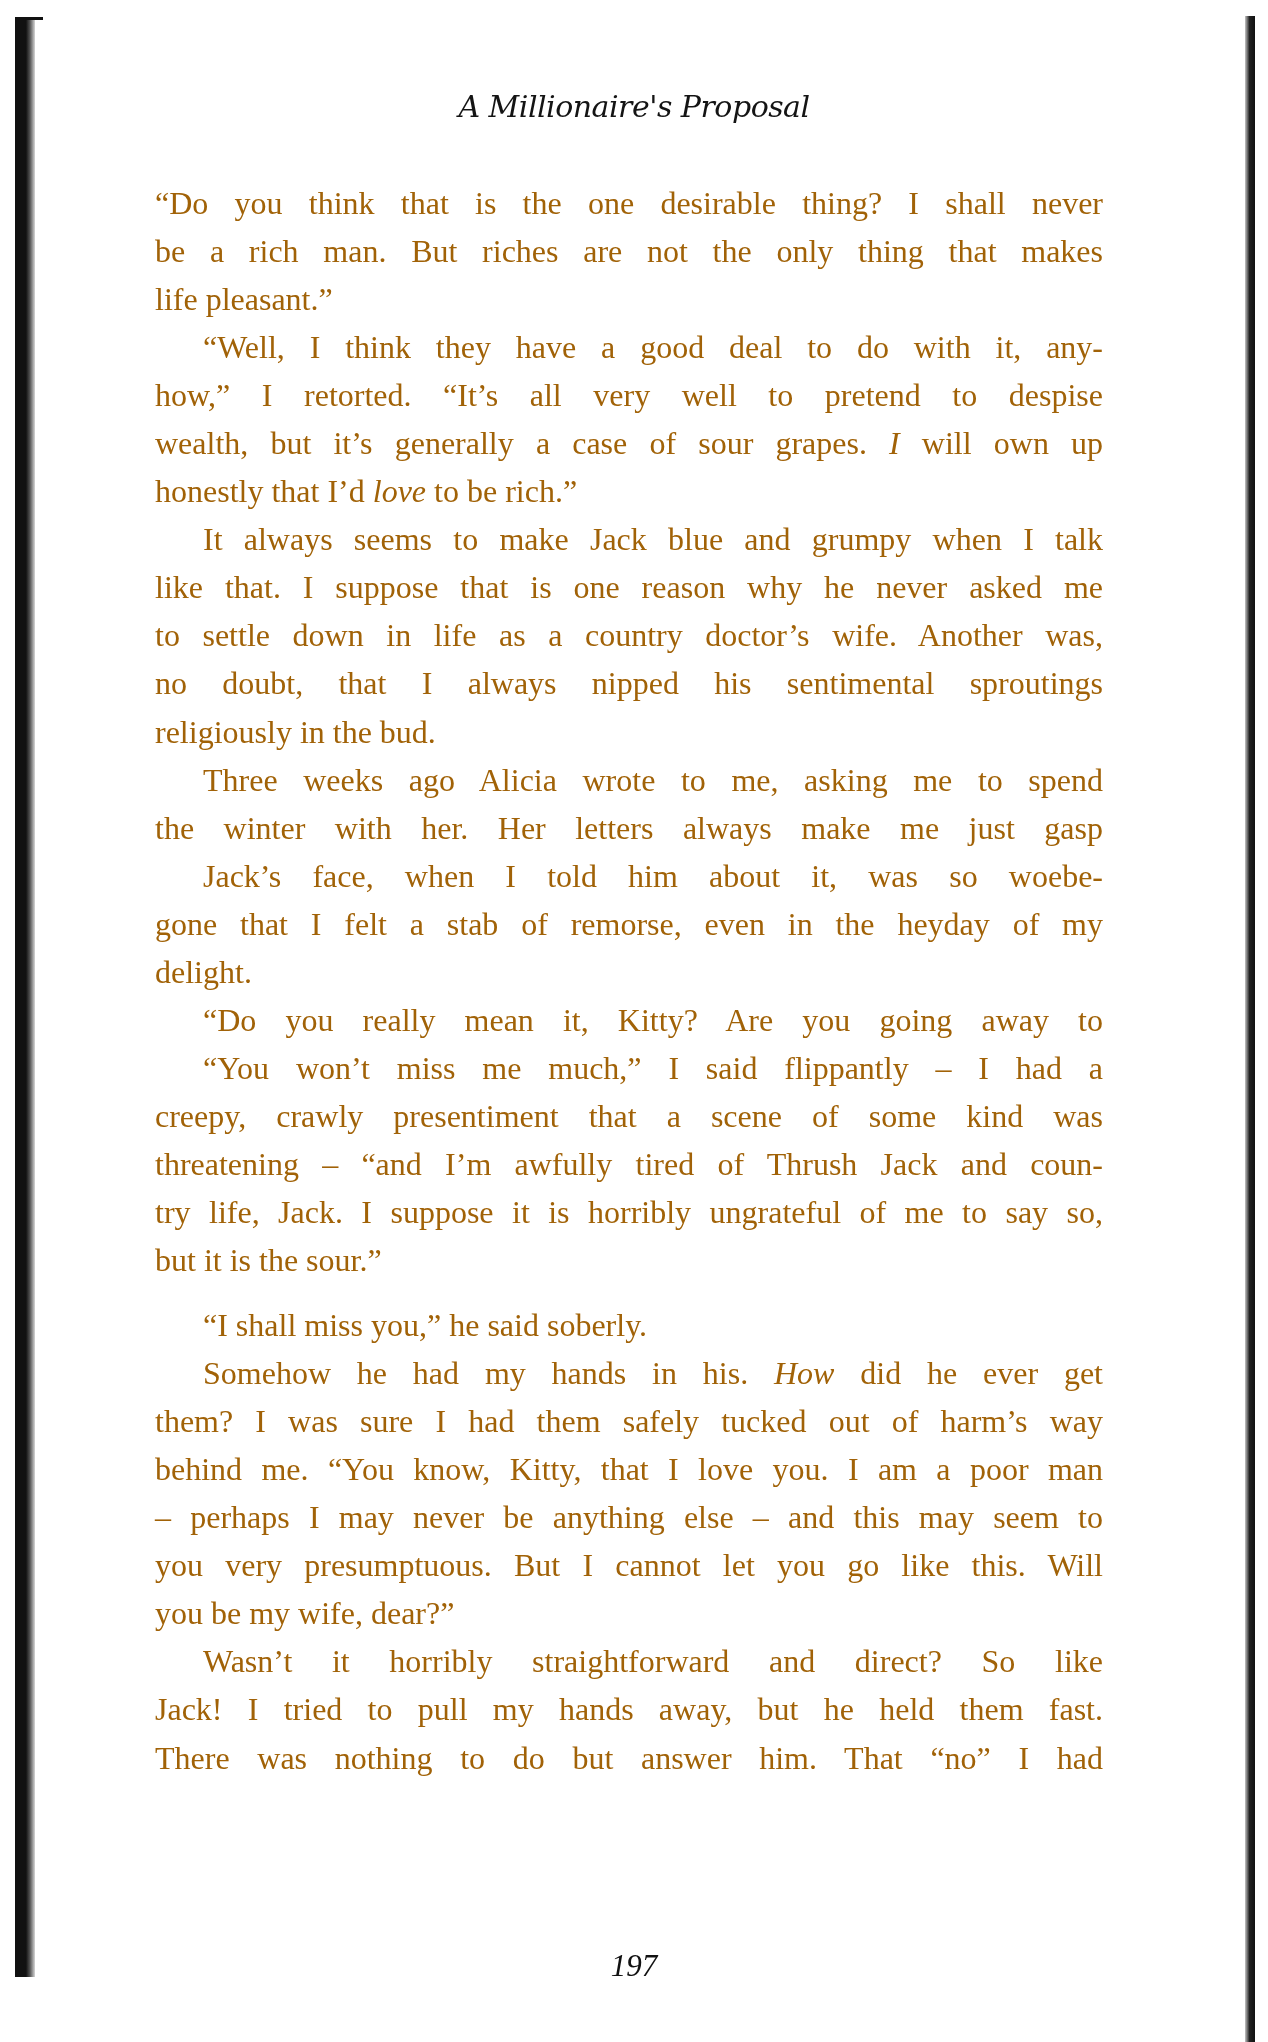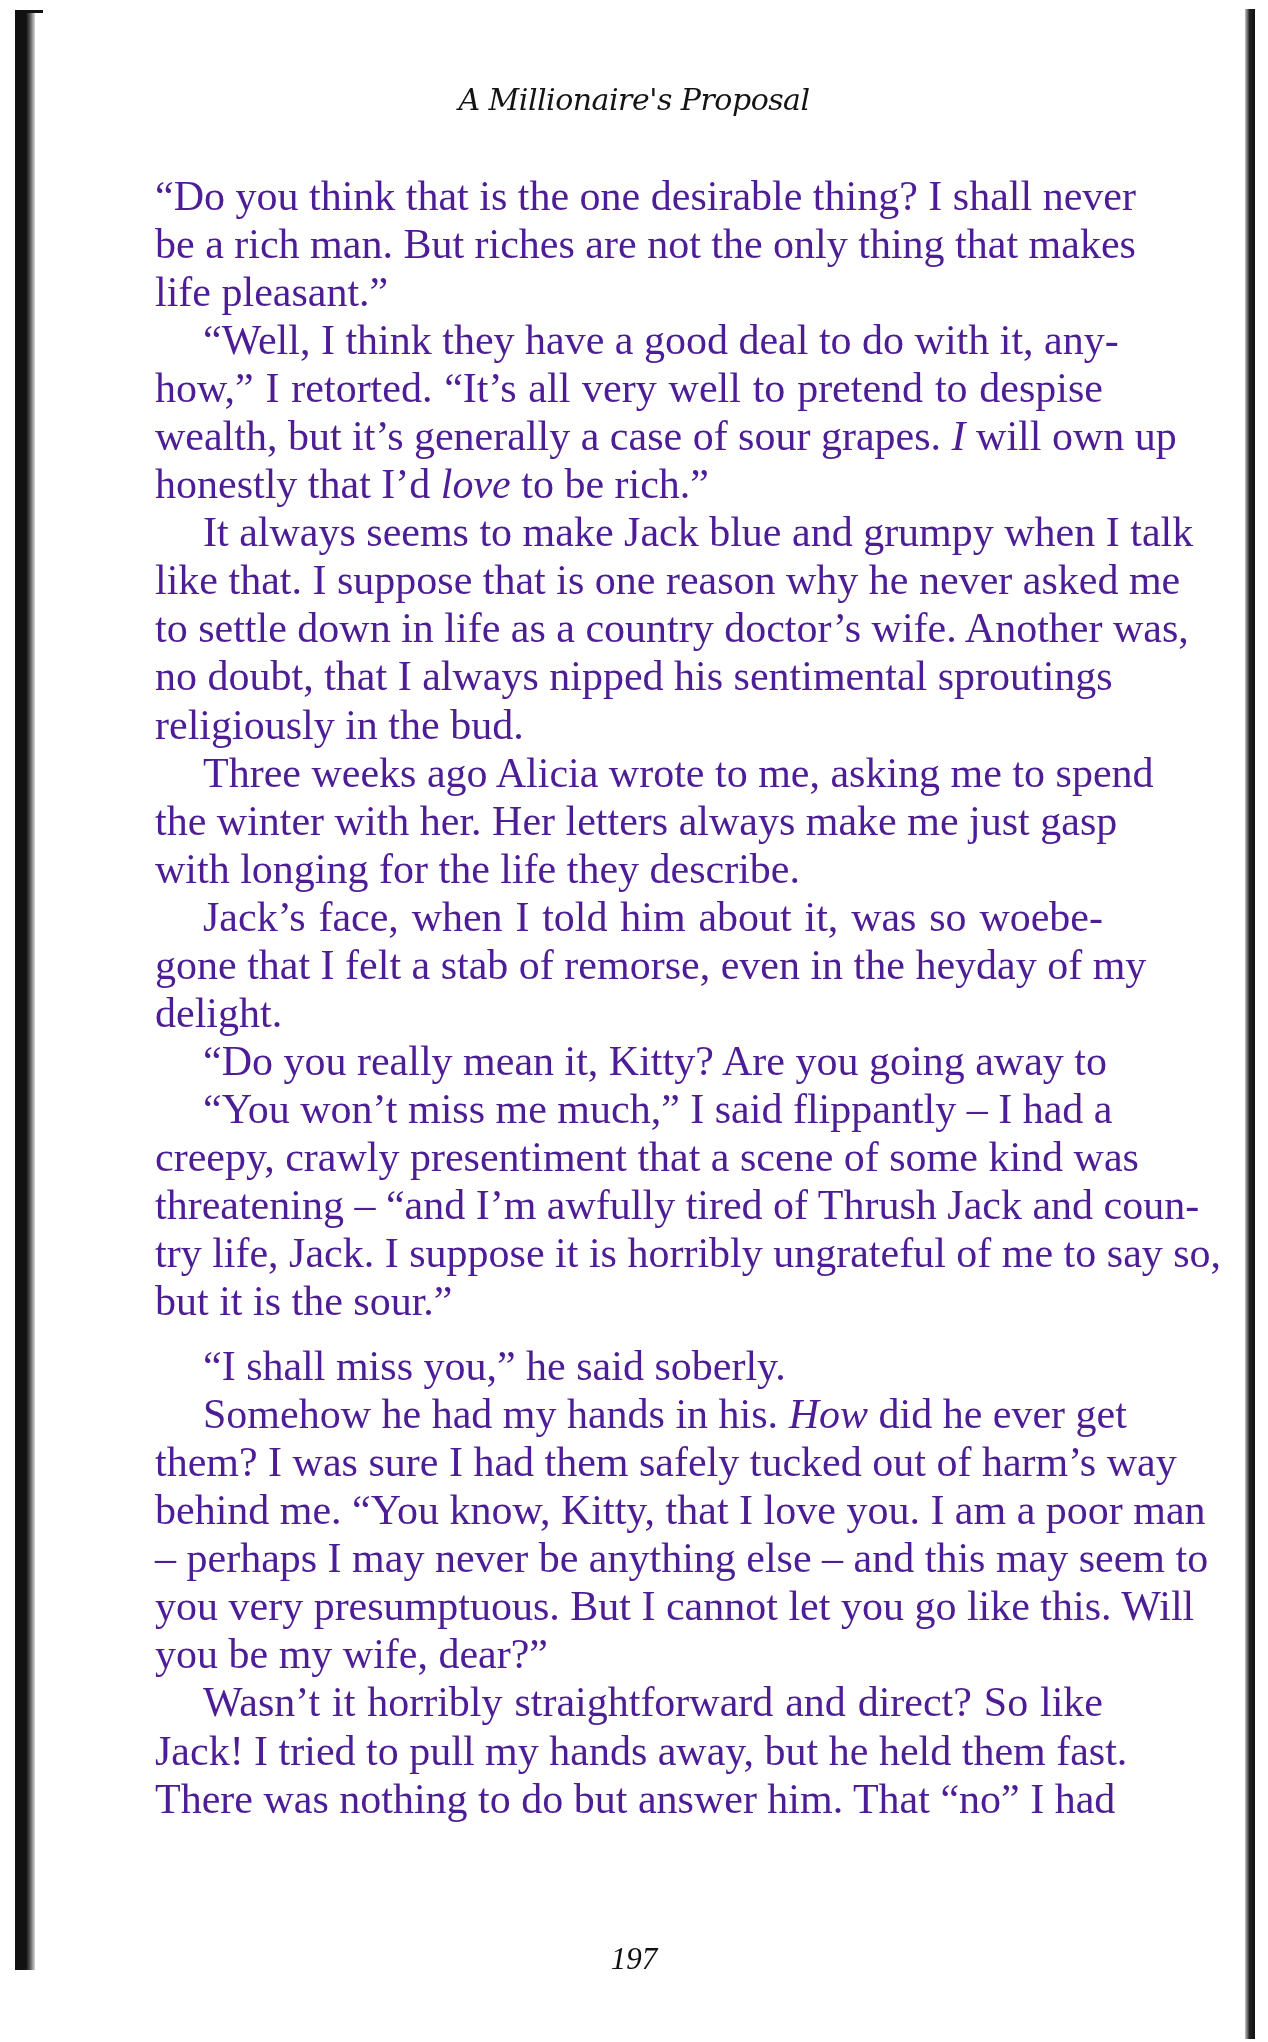--- a/index.html
+++ b/index.html
@@ -1,18 +1,18 @@
 <!DOCTYPE html>
 <html><head>
 <meta charset="utf-8">
 <style>
   html, body { margin: 0; padding: 0; background: #ffffff; }
   body { width: 1268px; height: 2042px; position: relative; overflow: hidden; }
   .page {
-    position: absolute; left: 0; top: 4px; width: 1268px; height: 1782px;
+    position: absolute; left: 0; top: 11px; width: 1268px; height: 1782px;
     background: #ffffff;
   }
   .binding-left {
     position: absolute; left: 15px; top: 6px; width: 20px; height: 1960px;
     background: linear-gradient(to right, #111 0%, #111 55%, #555 75%, rgba(120,120,120,0.3) 100%);
   }
   .binding-left-top {
     position: absolute; left: 15px; top: 6px; width: 28px; height: 3px; background: #111;
   }
   .binding-right {
@@ -20,21 +20,21 @@
     background: linear-gradient(to right, rgba(90,90,90,0.35) 0%, #222 45%, #111 100%);
   }
   .running-head {
     position: absolute; left: 0; width: 1268px; top: 78px; text-align: center;
     font-family: "DejaVu Serif", "Liberation Serif", serif; font-style: italic;
     font-size: 30px; color: #141414; letter-spacing: -0.5px;
   }
   .text-block {
     position: absolute; left: 155px; top: 168px; width: 948px;
     font-family: "Liberation Serif", "DejaVu Serif", serif;
-    font-size: 42px; color: #4c1d95; line-height: 48.06px;
+    font-size: 32px; color: #a16207; line-height: 48.06px;
   }
   .line {
     display: block; height: 48.06px; white-space: nowrap;
     text-align: justify; text-align-last: justify;
   }
   .line.indent { padding-left: 48px; }
   .line.last { text-align: left; text-align-last: left; }
   .line.indent.last { padding-left: 48px; margin-top: 17px; }
   em { font-style: italic; text-align: right; }
   .folio {
@@ -61,21 +61,20 @@
       <div class="line">how,” I retorted. “It’s all very well to pretend to despise</div>
       <div class="line"><span>wealth, but it’s generally a case of sour grapes. </span><em>I</em><span> will own up</span></div>
       <div class="line last"><span>honestly that I’d </span><em>love</em><span> to be rich.”</span></div>
       <div class="line indent">It always seems to make Jack blue and grumpy when I talk</div>
       <div class="line">like that. I suppose that is one reason why he never asked me</div>
       <div class="line">to settle down in life as a country doctor’s wife. Another was,</div>
       <div class="line">no doubt, that I always nipped his sentimental sproutings</div>
       <div class="line last">religiously in the bud.</div>
       <div class="line indent">Three weeks ago Alicia wrote to me, asking me to spend</div>
       <div class="line">the winter with her. Her letters always make me just gasp</div>
-      <div class="line last">with longing for the life they describe.</div>
       <div class="line indent">Jack’s face, when I told him about it, was so woebe-</div>
       <div class="line">gone that I felt a stab of remorse, even in the heyday of my</div>
       <div class="line last">delight.</div>
       <div class="line indent">“Do you really mean it, Kitty? Are you going away to</div>
       <div class="line indent">“You won’t miss me much,” I said flippantly – I had a</div>
       <div class="line">creepy, crawly presentiment that a scene of some kind was</div>
       <div class="line">threatening – “and I’m awfully tired of Thrush Jack and coun-</div>
       <div class="line">try life, Jack. I suppose it is horribly ungrateful of me to say so,</div>
       <div class="line last">but it is the sour.”</div>
       <div class="line indent last">“I shall miss you,” he said soberly.</div>

